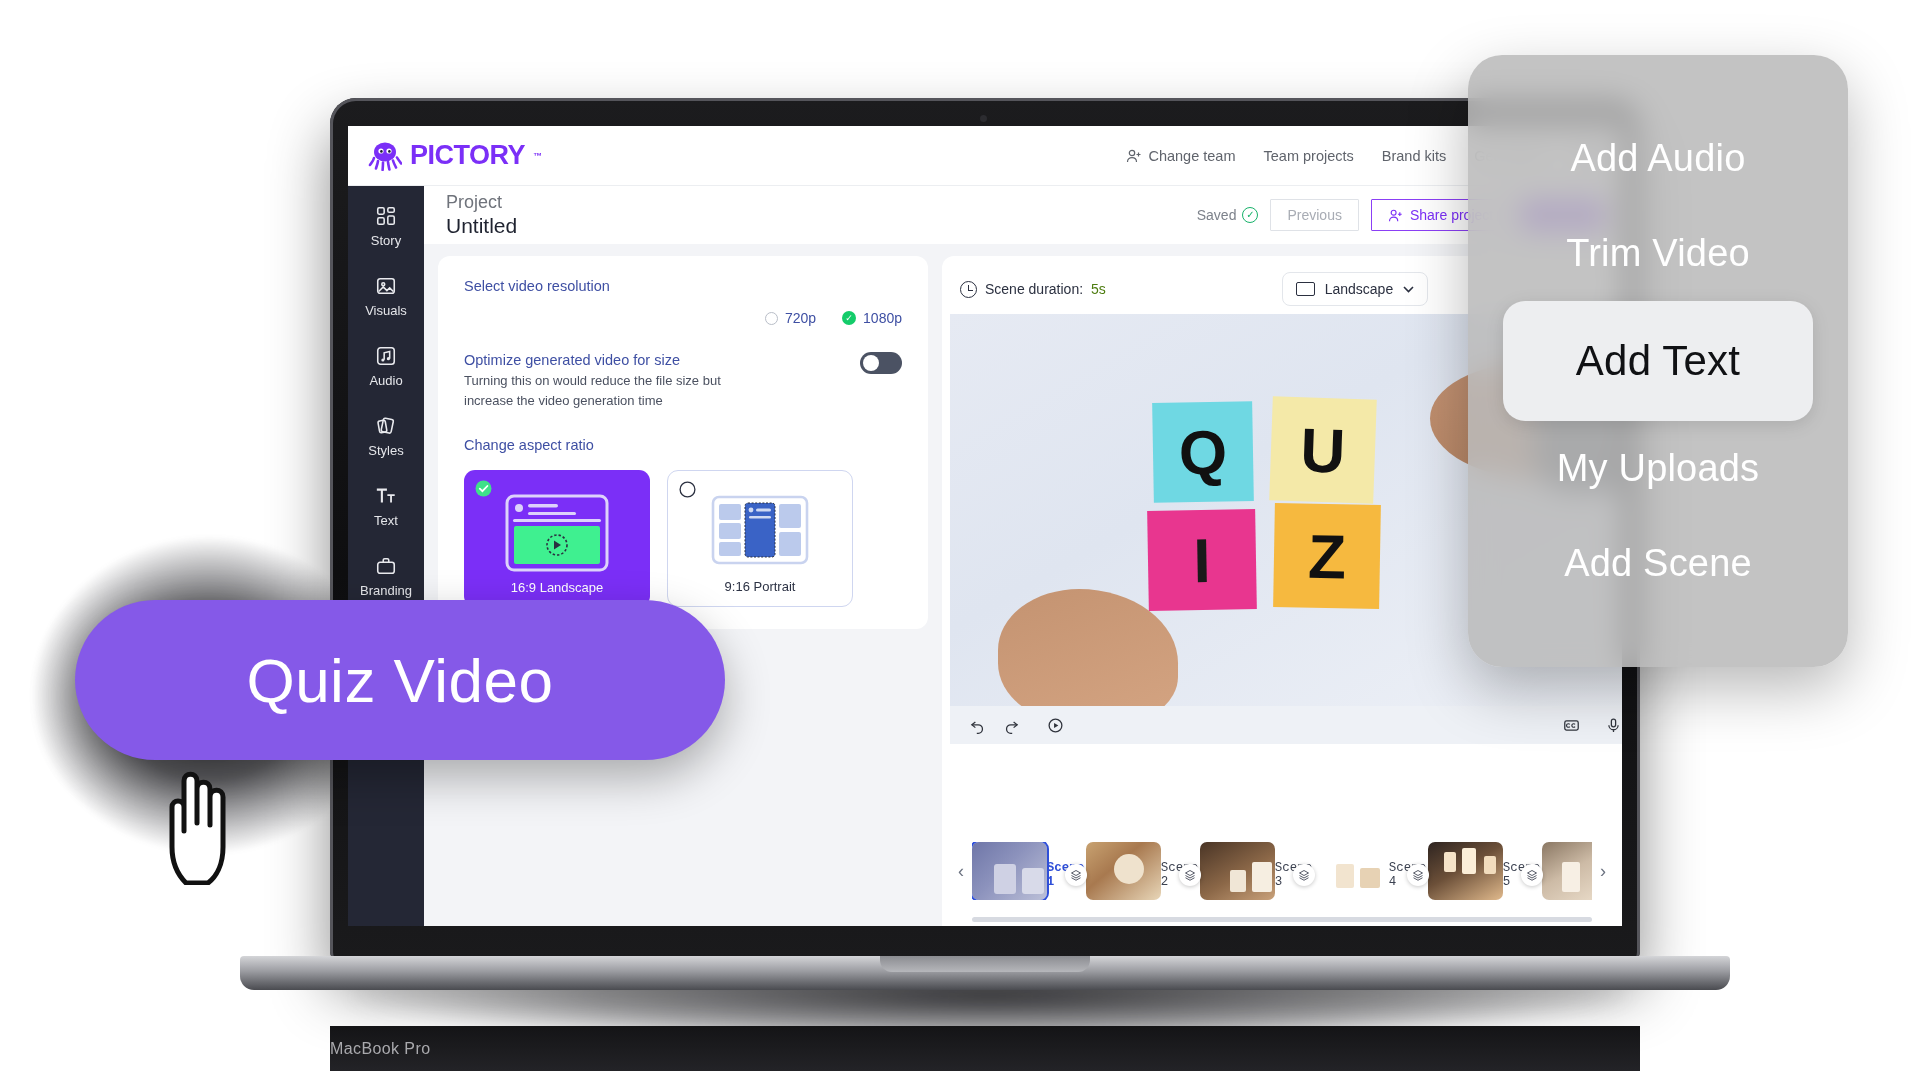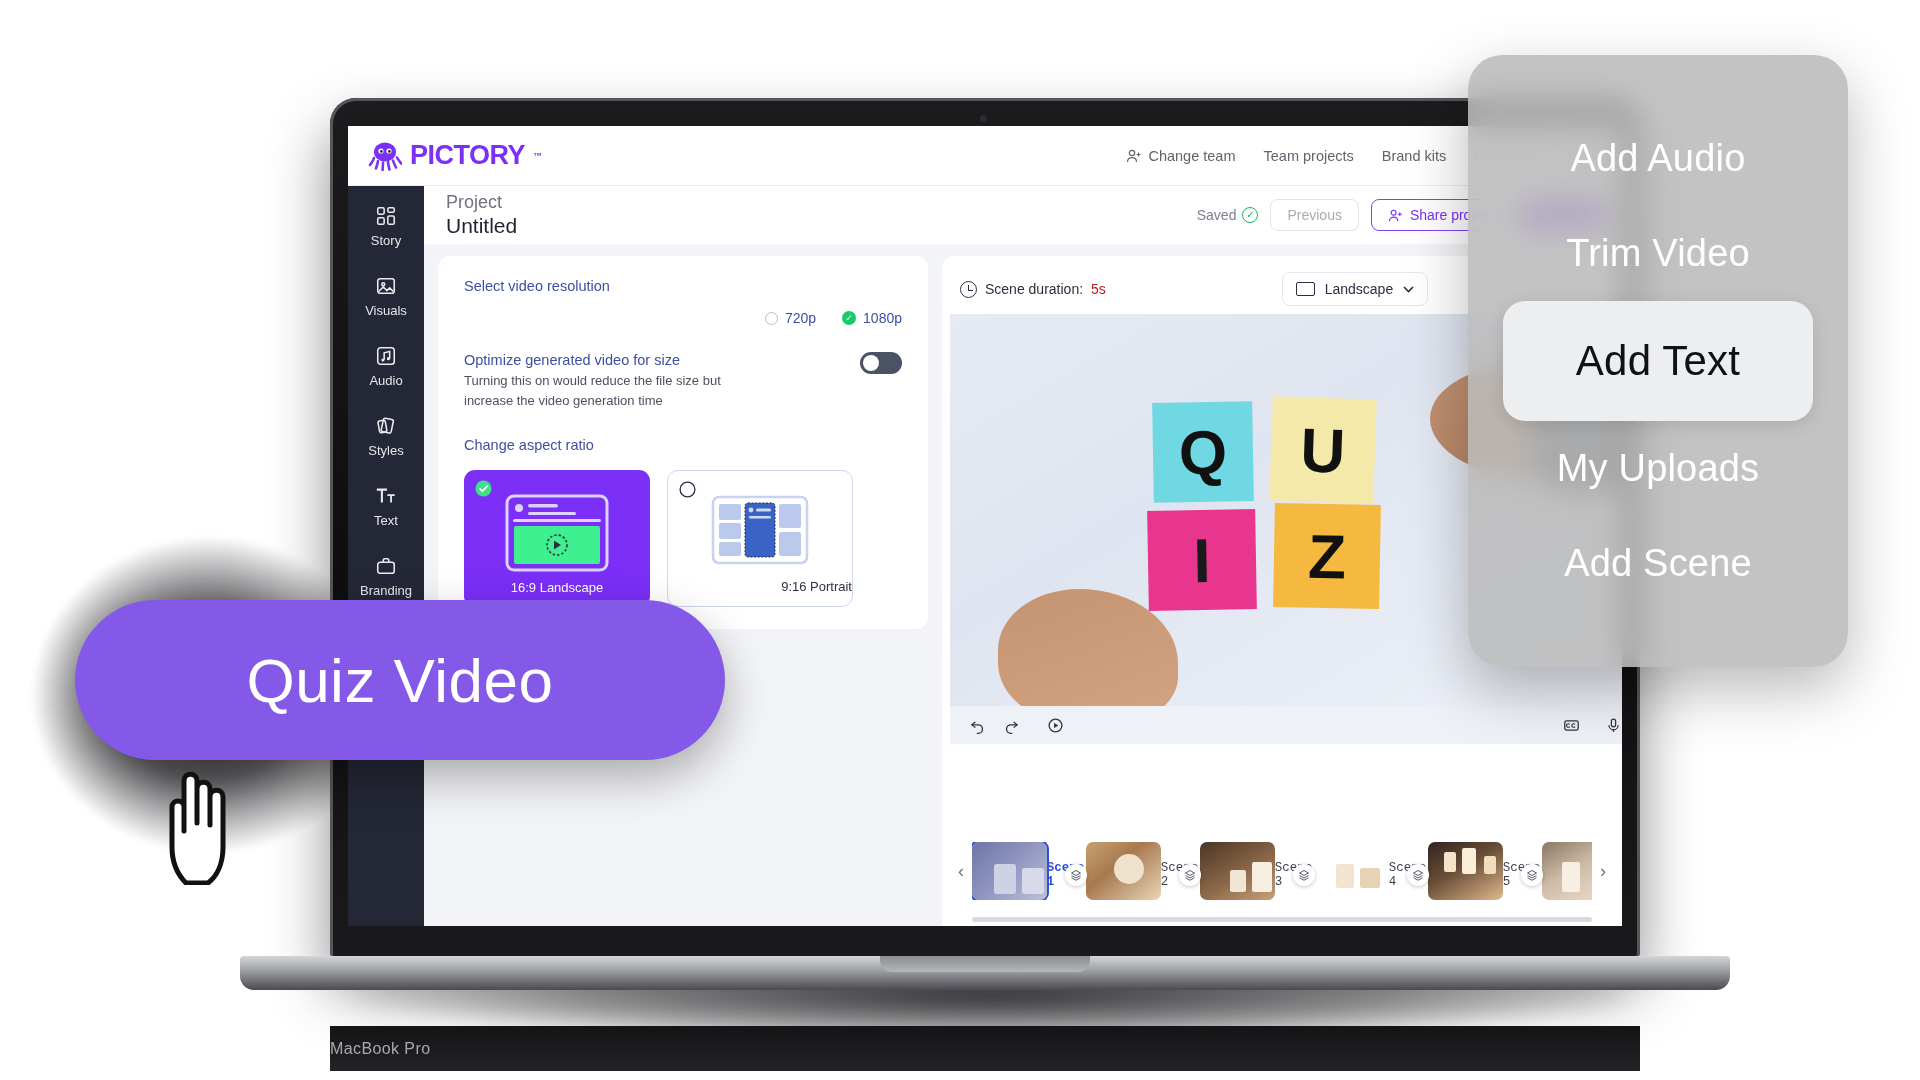--- a/index.html
+++ b/index.html
@@ -101,21 +101,21 @@
   .proj-meta { display:flex; flex-direction:column; gap:1px; }
   .proj-kicker { font-size:18px; color:#6f737b; }
   .proj-title { font-size:21px; color:#1f2330; font-weight:400; }
   .proj-actions { margin-left:auto; display:flex; align-items:center; gap:12px; }
   .saved { font-size:14px; color:#7d828b; display:flex; align-items:center; gap:6px;}
   .check-green {
     width:16px;height:16px;border-radius:50%;border:1.6px solid #17b26a; color:#17b26a;
     display:flex;align-items:center;justify-content:center;font-size:10px;line-height:1;
   }
   .btn {
-    height:32px; border-radius:8px; display:flex; align-items:center; gap:7px;
+    height:32px; border-radius:1px; display:flex; align-items:center; gap:7px;
     padding:0 16px; font-size:14px; white-space:nowrap;
   }
   .btn-ghost { border:1px solid #dfe2e7; color:#a8acb4; background:#fff; }
   .btn-outline { border:1.4px solid #8b3ff5; color:#7b2ff7; background:#fff; }
   .btn-solid { background:#7b2ff7; color:#fff; }
 
   
   .settings-card {
     width: 490px; background:#fff; border-radius:12px; padding: 22px 26px;
     flex: 0 0 490px; align-self:flex-start;
@@ -137,35 +137,35 @@
   .toggle-knob { width:16px;height:16px;border-radius:50%;background:#fff;}
   .link-blue { color:#3e4fa3; font-size:14.5px; }
 
   .ratio-row { display:flex; gap:17px; margin-top:16px; }
   .ratio-card {
     width:186px; height:137px; border-radius:11px; position:relative;
     display:flex; flex-direction:column; align-items:center; justify-content:flex-end;
     padding-bottom:12px;
   }
   .ratio-sel { background:#7b2ff7; }
-  .ratio-unsel { background:#fff; border:1.4px solid #cfd6f0;align-items:flex-end; }
+  .ratio-unsel { background:#fff; border:1.4px solid #cfd6f0; }
   .ratio-name { font-size:13px; }
   .ratio-sel .ratio-name { color:#fff; }
   .ratio-unsel .ratio-name { color:#2c3244; }
   .ratio-badge { position:absolute; left:11px; top:10px; }
   .ratio-art { position:absolute; left:0; right:0; top:24px; display:flex; justify-content:center;}
 
   
   .preview-panel {
     flex:1; background:#fff; border-radius:12px 0 0 0; padding: 10px 0 0 0;
     display:flex; flex-direction:column; min-width:0; position:relative;
   }
   .preview-top { display:flex; align-items:center; padding: 6px 18px 8px 18px; }
   .scene-dur { display:flex; align-items:center; gap:8px; font-size:14px; color:#2b3040; }
-  .scene-dur .val { color:#b91c1c; }
+  .scene-dur .val { color:#4d7c0f; }
   .clock { width:17px;height:17px;border:1.5px solid #2b3040;border-radius:50%; position:relative;}
   .clock:before{content:"";position:absolute;left:7px;top:3px;width:1.4px;height:6px;background:#2b3040;}
   .clock:after{content:"";position:absolute;left:7.5px;top:8px;width:4px;height:1.4px;background:#2b3040;}
   .orient-sel {
     margin-left:auto; margin-right:auto; display:flex; align-items:center; gap:10px;
     border:1px solid #e3e6eb; border-radius:8px; height:34px; padding:0 13px; font-size:14px; color:#2b3040;
     background:#fff;
   }
   .frame-ico { width:19px;height:14px;border:1.6px solid #2b3040; border-radius:2px; position:relative;}
 

